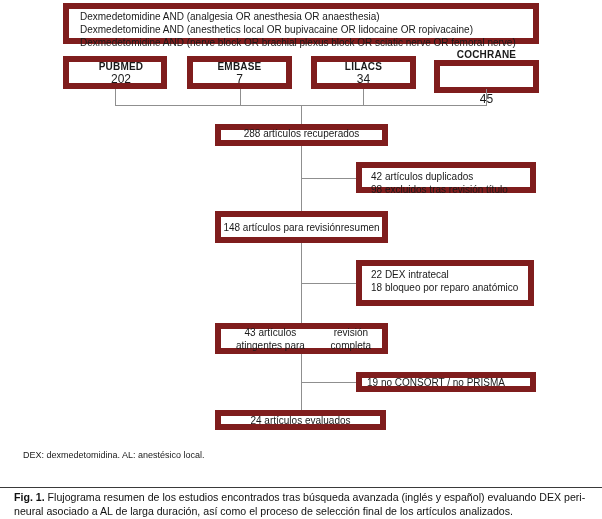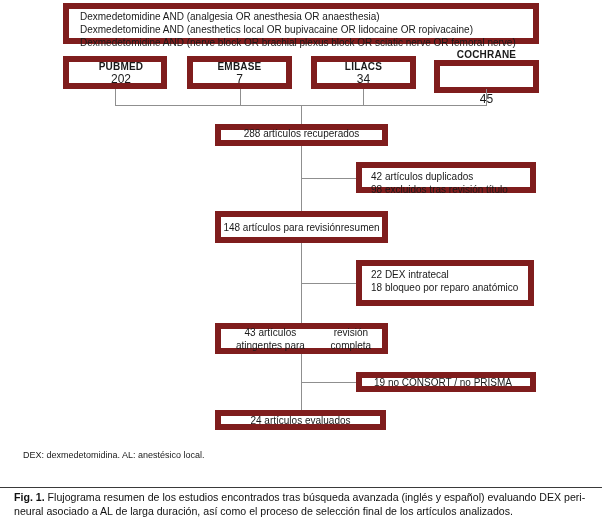--- a/index.html
+++ b/index.html
@@ -83,21 +83,21 @@
   </div>
 
   <div class="box flex-center" style="left:215px;top:323px;width:173px;height:31px;flex-direction:row;">
     <div>43 artículos atingentes para</div>
     <div>revisión completa</div>
   </div>
 
   <div class="vline" style="left:301px;top:354px;height:56px;"></div>
   <div class="hline" style="left:301px;top:382px;width:55px;"></div>
 
-  <div class="box" style="left:356px;top:372px;width:180px;height:20px;display:flex;align-items:center;padding-left:12px;">
+  <div class="box" style="left:356px;top:372px;width:180px;height:20px;display:flex;align-items:center;padding-left:5px;">
     <div>19 no CONSORT / no PRISMA</div>
   </div>
 
   <div class="box flex-center" style="left:215px;top:410px;width:171px;height:20px;">
     <div>24 artículos evaluados</div>
   </div>
 
   <div class="note">DEX: dexmedetomidina. AL: anestésico local.</div>
 
   <div class="cap-rule"></div>

